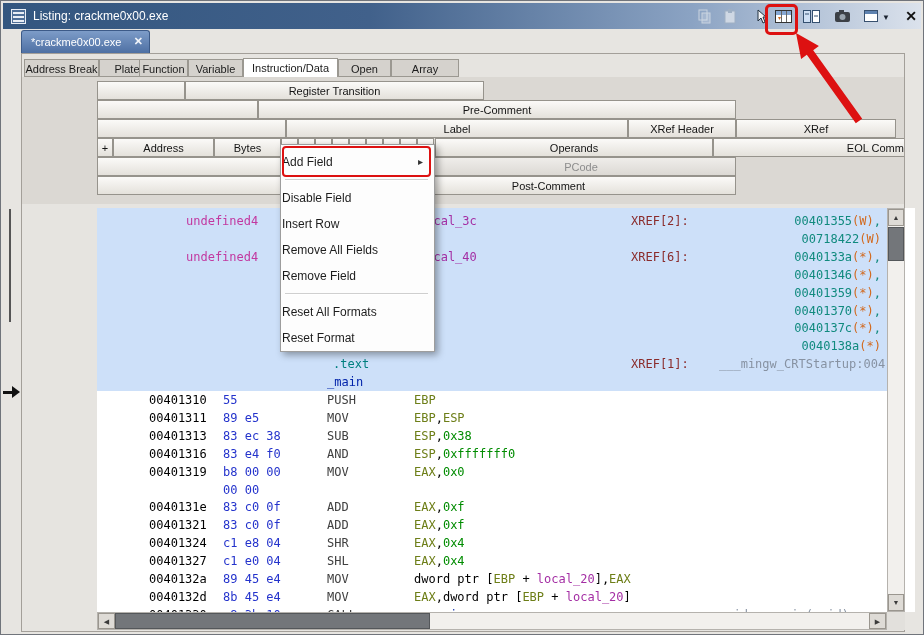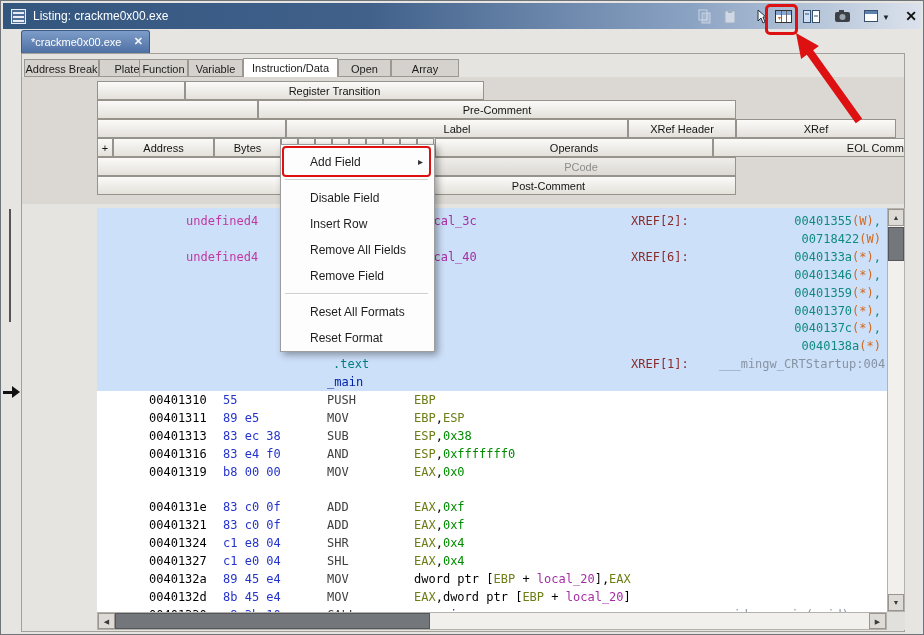--- a/index.html
+++ b/index.html
@@ -29,26 +29,26 @@
   .ftab.active{background:#ffffff;top:57px;height:20px;line-height:19px;border-bottom:1px solid #ffffff;}
   
   #hdr-zone{position:absolute;left:21px;top:76px;width:882px;height:127px;background:#dbd8d3;overflow:hidden;}
   .fcell{position:absolute;height:19px;line-height:18px;text-align:center;font-size:11px;color:#141414;
          background:linear-gradient(#fbfaf8,#e4e1db);border:1px solid #96938c;box-sizing:border-box;
          overflow:hidden;white-space:nowrap;}
   .fcell.disabled{color:#8d8d8d;background:linear-gradient(#efedea,#dcd9d4);}
   
   #menu{position:absolute;left:279px;top:143px;width:153px;height:206px;background:#fdfdfd;
         border:1px solid #9d9d9d;box-shadow:3px 3px 7px rgba(0,0,0,.35);z-index:40;}
-  .mi{position:absolute;left:1px;width:149px;height:30px;line-height:26px;padding-left:28px;font-size:12px;color:#1d1d1d;box-sizing:border-box;}
+  .mi{position:absolute;left:1px;width:149px;height:30px;line-height:26px;font-size:12px;color:#1d1d1d;box-sizing:border-box;}
   .mi .sub{position:absolute;left:136px;top:0;font-size:10px;color:#333;}
   .msep{position:absolute;left:4px;width:143px;height:1px;background:#cfcfcf;border-bottom:1px solid #fff;}
   
   #lst{position:absolute;left:96px;top:207px;width:790px;height:404px;background:#ffffff;overflow:hidden;
-       font-family:"DejaVu Sans Mono",monospace;font-size:12px;}
+       font-family:"DejaVu Sans Mono",monospace;font-size:12px;padding-left:28px;}
   #sel{position:absolute;left:0;top:0;width:790px;height:183px;background:#cde0f9;}
   .lrow{position:absolute;left:0;width:790px;height:18px;}
   .seg{position:absolute;top:2px;white-space:pre;}
   .xr-line{position:absolute;top:2px;right:6px;white-space:pre;text-align:right;}
   .c-addr{color:#000000}.c-bytes{color:#2433cc}.c-mnem{color:#404040}
   .c-reg{color:#6d7e17}.c-num{color:#008c00}.c-pun{color:#000000}
   .c-var{color:#a42ea4}.c-datatype{color:#c238a0}
   .c-xrefhdr{color:#8a2b2b}.c-xref{color:#108a7e}.c-xsuf{color:#d2691e}
   .c-block{color:#008080}.c-label{color:#0022aa}.c-gray{color:#8792a2}
   
@@ -225,20 +225,23 @@
         <span class="seg c-bytes" style="left: 126px;">83 e4 f0</span>
         <span class="seg c-mnem" style="left: 230px;">AND</span>
         <span class="seg" style="left: 317px;"><span class="c-reg">ESP</span><span class="c-pun">,</span><span class="c-num">0xfffffff0</span></span>
       </div>
       <div class="lrow" style="top: 254.6px;">
         <span class="seg c-addr" style="left: 52px;">00401319</span>
         <span class="seg c-bytes" style="left: 126px;">b8 00 00</span>
         <span class="seg c-mnem" style="left: 230px;">MOV</span>
         <span class="seg" style="left: 317px;"><span class="c-reg">EAX</span><span class="c-pun">,</span><span class="c-num">0x0</span></span>
       </div>
+      <div class="lrow" style="top: 272.5px;">
+        <span class="seg c-bytes" style="left: 126px;">00 00</span>
+      </div>
       <div class="lrow" style="top: 290.4px;">
         <span class="seg c-addr" style="left: 52px;">0040131e</span>
         <span class="seg c-bytes" style="left: 126px;">83 c0 0f</span>
         <span class="seg c-mnem" style="left: 230px;">ADD</span>
         <span class="seg" style="left: 317px;"><span class="c-reg">EAX</span><span class="c-pun">,</span><span class="c-num">0xf</span></span>
       </div>
       <div class="lrow" style="top: 308.3px;">
         <span class="seg c-addr" style="left: 52px;">00401321</span>
         <span class="seg c-bytes" style="left: 126px;">83 c0 0f</span>
         <span class="seg c-mnem" style="left: 230px;">ADD</span>

